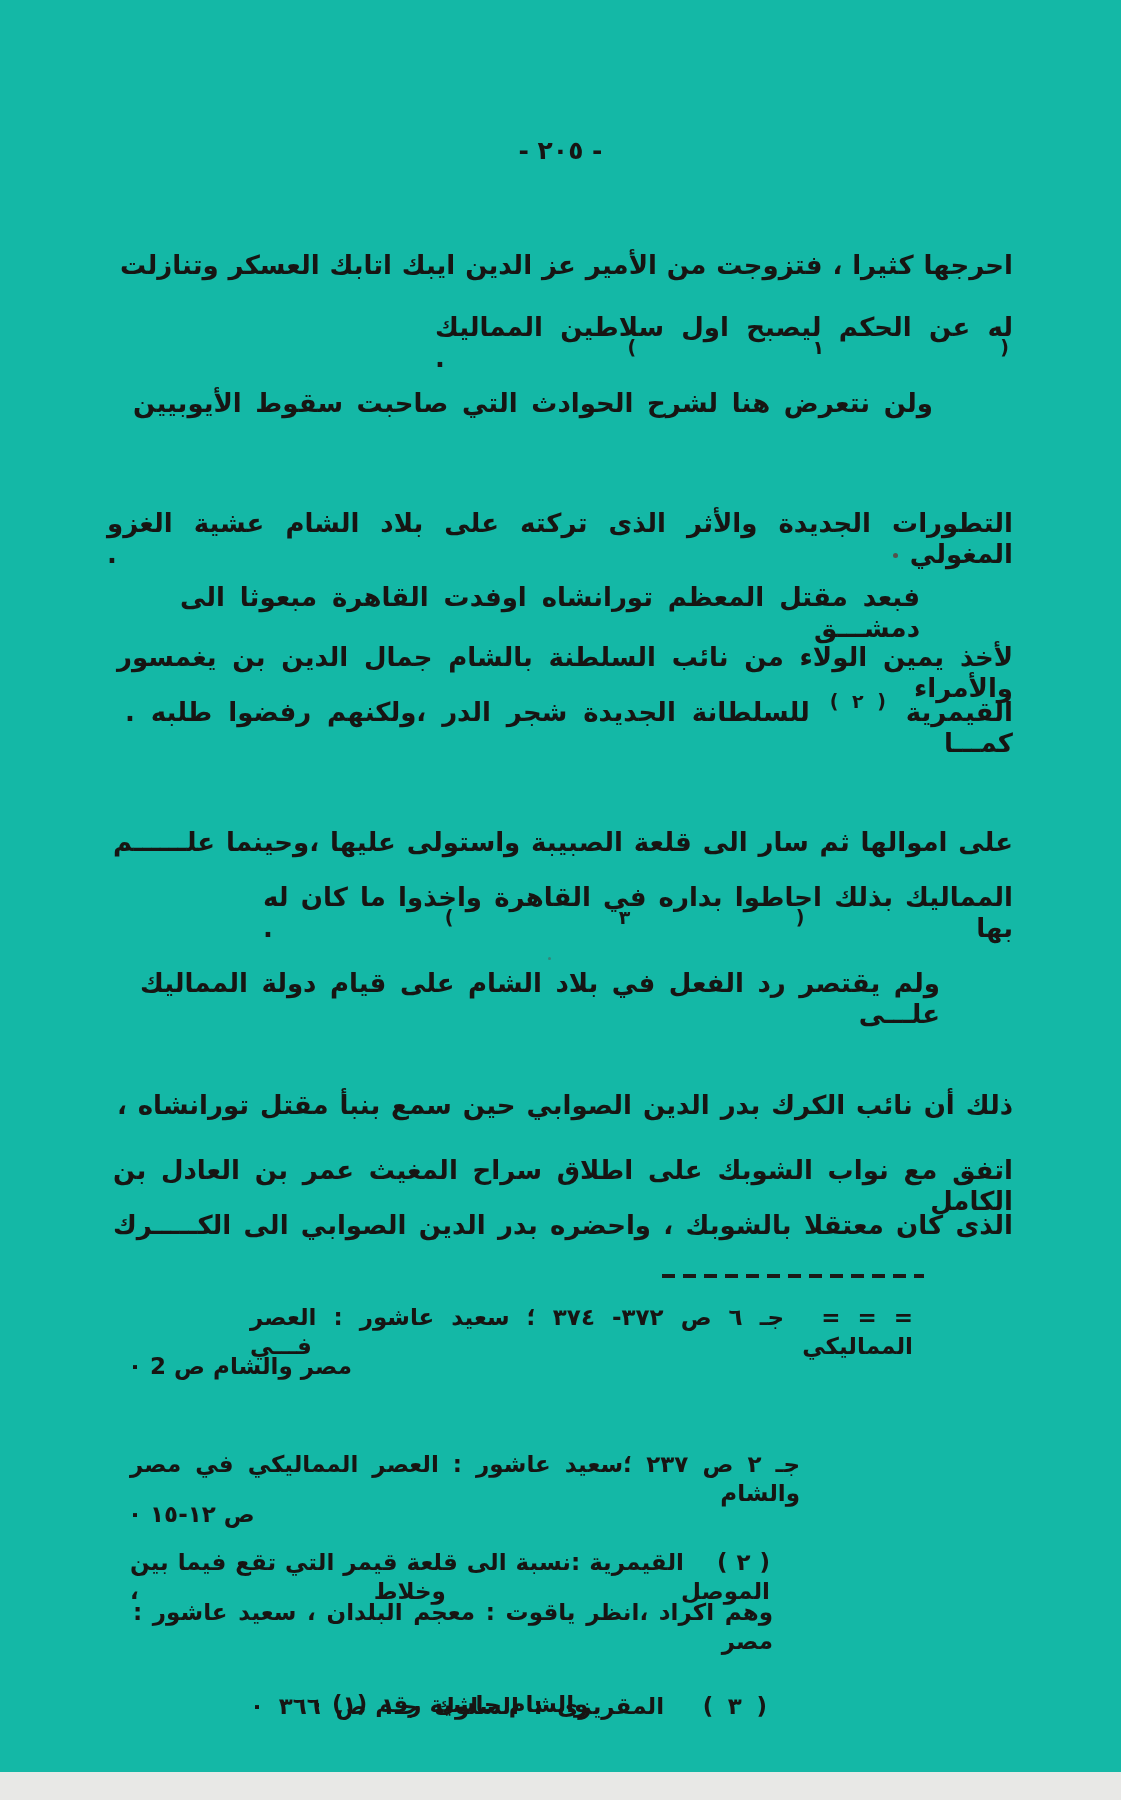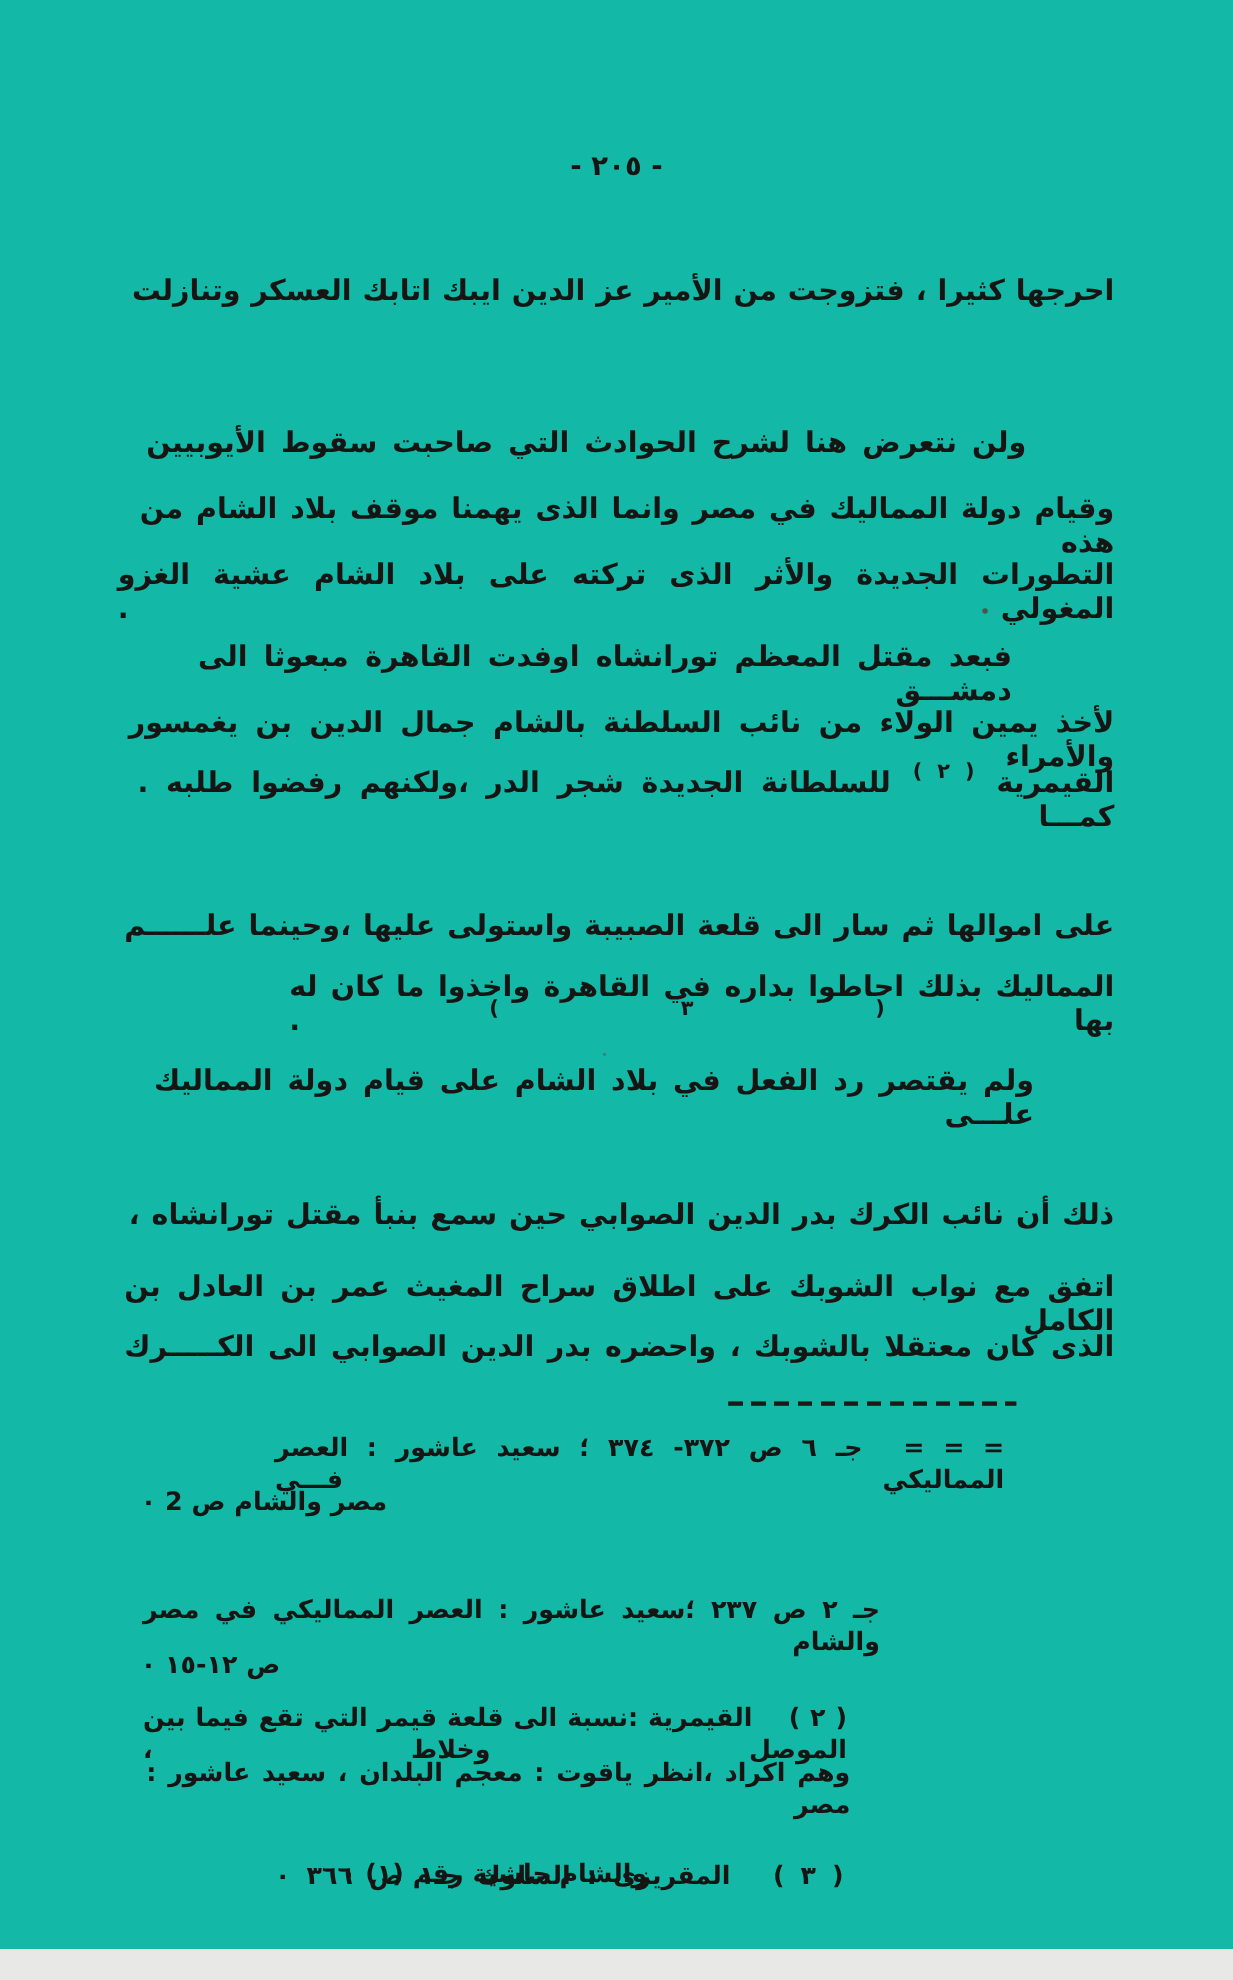--- a/index.html
+++ b/index.html
@@ -79,23 +79,27 @@
   }
 </style>
 </head>
 <body>
 
 <div class="page" lang="ar">
 
   <div class="pagenum">- ٢٠٥ -</div>
 
   <div class="line" style="top:250px;right:108px;width:893px;">احرجها كثيرا ، فتزوجت من الأمير عز الدين ايبك اتابك العسكر وتنازلت</div>
+  <div class="line" style="top:312px;right:108px;width:578px;">
+    <span>له عن الحكم ليصبح اول سلاطين المماليك</span>
+    <span class="supref">( ١ )</span>
+    <span>.</span>
+  </div>
 
   <div class="line" style="top:388px;right:188px;width:800px;">ولن نتعرض هنا لشرح الحوادث التي صاحبت سقوط الأيوبيين</div>
-  <div class="line" style="top:448px;right:108px;width:886px;">وقيام دولة المماليك في مصر وانما الذى يهمنا موقف بلاد الشام من هذه</div>
   <div class="line" style="top:582px;right:201px;width:740px;">فبعد مقتل المعظم تورانشاه اوفدت القاهرة مبعوثا الى دمشـــق</div>
 
   <div class="line" style="top:508px;right:108px;width:906px;">التطورات الجديدة والأثر الذى تركته على بلاد الشام عشية الغزو المغولي .</div>
   <div class="line" style="top:642px;right:108px;width:896px;">لأخذ يمين الولاء من نائب السلطنة بالشام جمال الدين بن يغمسور والأمراء</div>
   <div class="line" style="top:697px;right:108px;width:888px;">
     <span>القيمرية</span>
     <span class="supref">( ٢ )</span>
     <span>للسلطانة الجديدة شجر الدر ،ولكنهم رفضوا طلبه . كمـــا</span>
   </div>
   <div class="line" style="top:827px;right:108px;width:900px;">على اموالها ثم سار الى قلعة الصبيبة واستولى عليها ،وحينما علــــــم</div>

